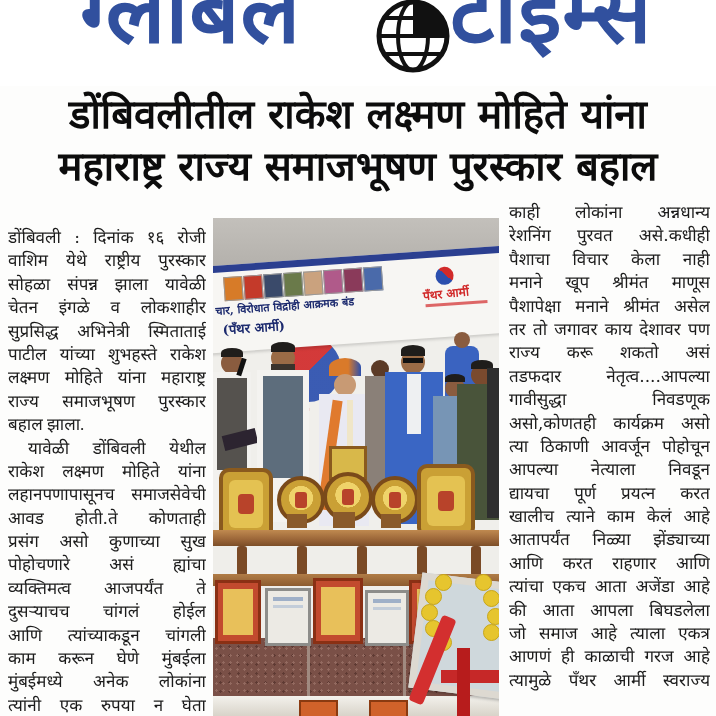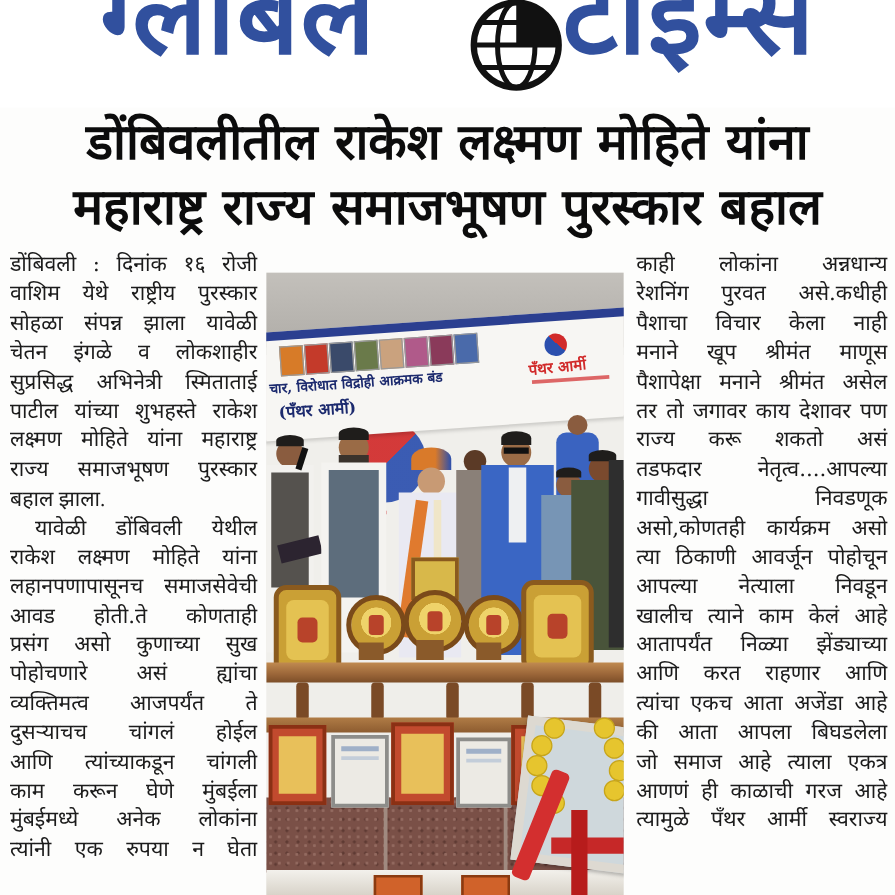--- a/index.html
+++ b/index.html
@@ -16,21 +16,21 @@
   .mast-word.w2{left:450px;}
   .globe{position:absolute;left:372px;top:-6px;width:82px;height:84px;}
   .tagline{position:absolute;left:556px;top:52px;font-size:13px;font-weight:bold;
     color:#1d1d1d;letter-spacing:.6px;font-family:"Liberation Sans",sans-serif;}
   
   .headline{position:absolute;left:0;top:88px;width:716px;text-align:center;
     font-family:"DejaVu Serif",serif;font-weight:700;color:#0c0c0c;}
   .headline .hl{font-size:40px;line-height:52px;}
   
   .col{position:absolute;top:201px;font-family:"DejaVu Serif",serif;color:#1b1b1b;}
-  .col.left{left:8px;width:198px;}
+  .col.left{left:8px;width:198px;margin-top:25px;}
   .col.right{left:509px;width:201px;}
   .bline{height:23.4px;line-height:23.4px;font-size:17px;
     text-align:justify;text-align-last:justify;overflow:hidden;}
   .bline.nj{text-align-last:left;font-family:Liberation Serif, serif;}
   .bline.ind{text-indent:20px;}
   
   .photo{position:absolute;left:213px;top:218px;width:286px;height:498px;overflow:hidden;
     background:#efeeea;}
   .photo *{position:absolute;}
   .ceiling{left:0;top:0;width:286px;height:66px;background:linear-gradient(#c3c0bb,#aeaba6);z-index:1;}
@@ -138,20 +138,21 @@
     <div class="bline">पैशाचा विचार केला नाही</div>
     <div class="bline">मनाने खूप श्रीमंत माणूस</div>
     <div class="bline">पैशापेक्षा मनाने श्रीमंत असेल</div>
     <div class="bline">तर तो जगावर काय देशावर पण</div>
     <div class="bline">राज्य करू शकतो असं</div>
     <div class="bline">तडफदार नेतृत्व....आपल्या</div>
     <div class="bline">गावीसुद्धा निवडणूक</div>
     <div class="bline">असो,कोणतही कार्यक्रम असो</div>
     <div class="bline">त्या ठिकाणी आवर्जून पोहोचून</div>
     <div class="bline">आपल्या नेत्याला निवडून</div>
+    <div class="bline">द्यायचा पूर्ण प्रयत्न करत</div>
     <div class="bline">खालीच त्याने काम केलं आहे</div>
     <div class="bline">आतापर्यंत निळ्या झेंड्याच्या</div>
     <div class="bline">आणि करत राहणार आणि</div>
     <div class="bline">त्यांचा एकच आता अजेंडा आहे</div>
     <div class="bline">की आता आपला बिघडलेला</div>
     <div class="bline">जो समाज आहे त्याला एकत्र</div>
     <div class="bline">आणणं ही काळाची गरज आहे</div>
     <div class="bline">त्यामुळे पँथर आर्मी स्वराज्य</div>
   </div>
 

